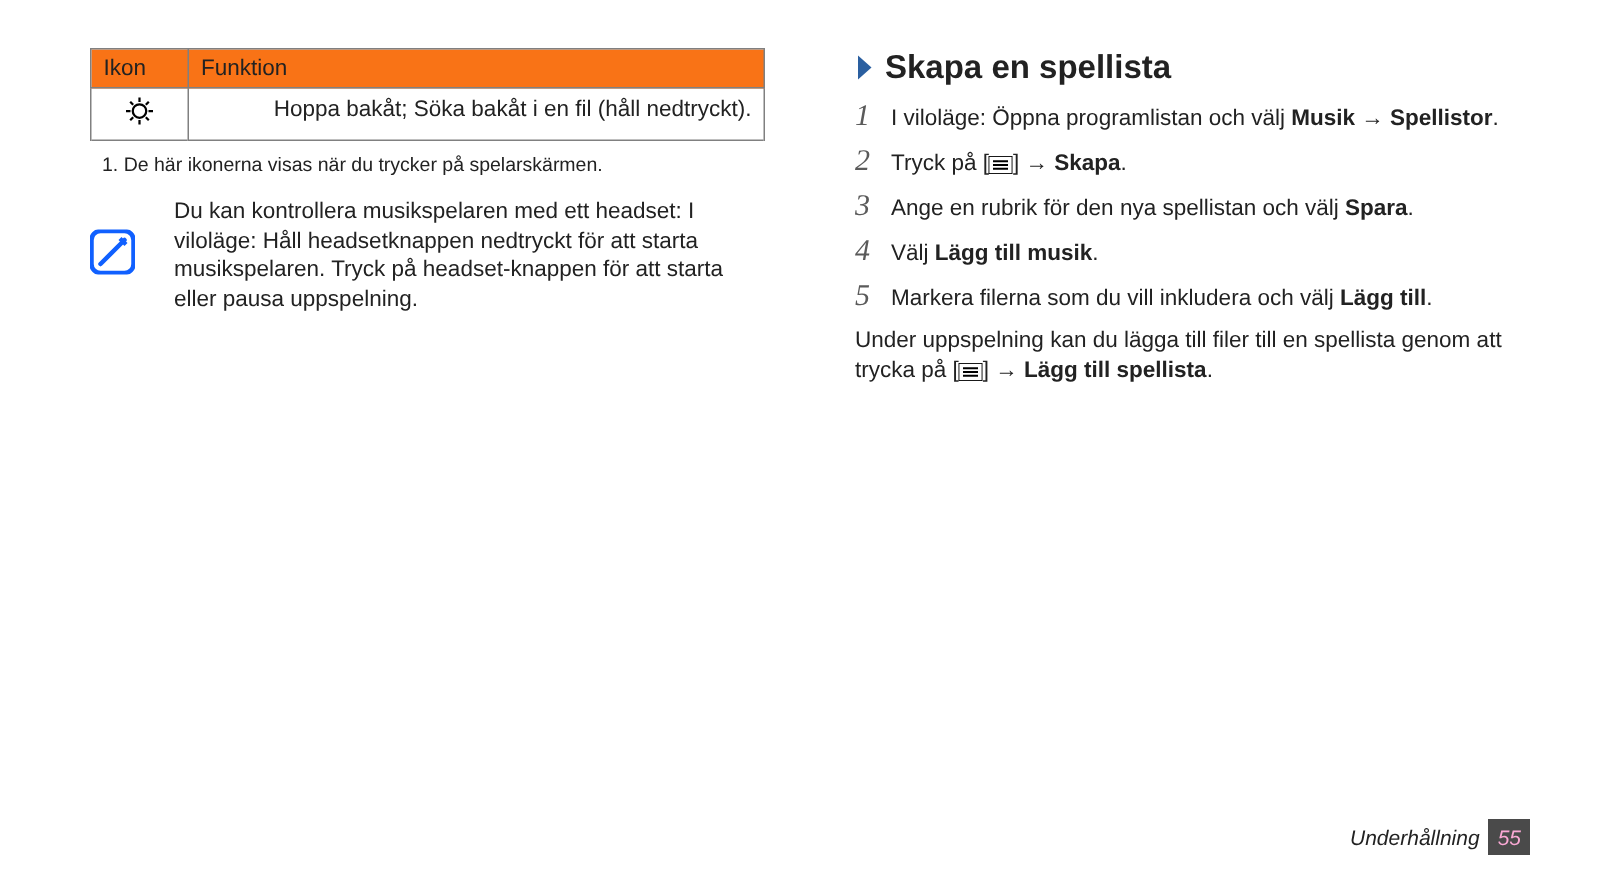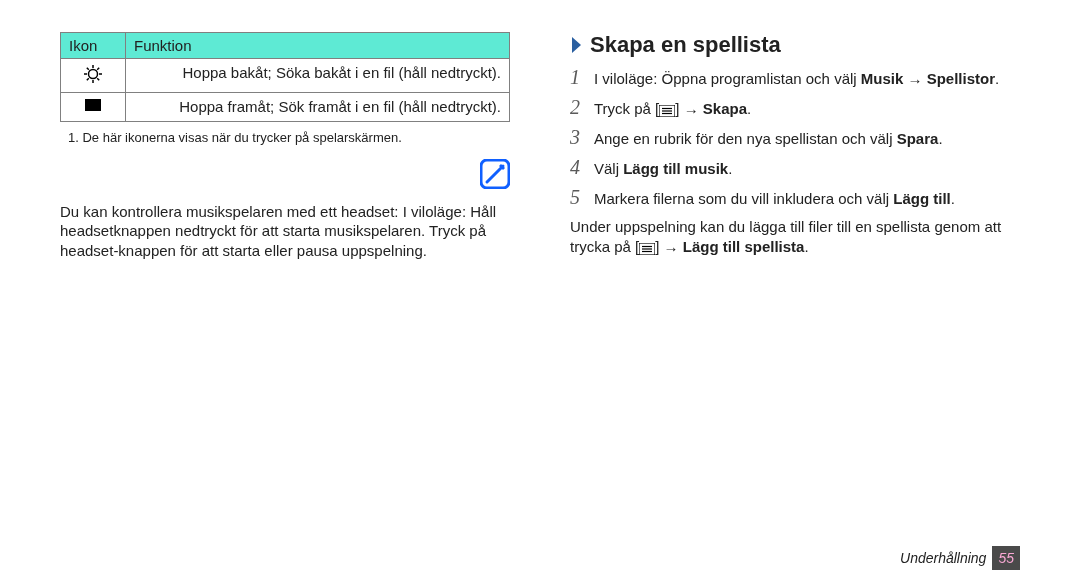--- a/index.html
+++ b/index.html
@@ -24,21 +24,21 @@
     min-width: 0;
   }
   
   table.icon-table {
     width: 100%;
     border-collapse: collapse;
     border: 1px solid #808080;
     font-size: 15px;
   }
   table.icon-table th {
-    background: #5eead4;
+    background: #f97316;
     font-weight: normal;
     text-align: left;
     padding: 4px 8px;
     border: 1px solid #808080;
   }
   table.icon-table td {
     padding: 4px 8px;
     vertical-align: top;
     text-align: right;
   }
@@ -58,23 +58,22 @@
   }
   table.icon-table tr.last-row td {
     border-bottom: 1px solid #808080;
   }
   .footnote {
     font-size: 13px;
     margin: 8px 0 14px 8px;
   }
   .note-box {
     display: flex;
-    gap: 10px;
-    align-items: flex-end;
-    flex-direction: column;
+    gap: 26px;
+    align-items: center;
   }
   .note-icon {
     flex: none;
   }
   .note-text {
     line-height: 1.3;
   }
   
   h2.section-head {
     margin: 0 0 6px 0;
@@ -152,28 +151,20 @@
         <td class="icon-cell">
           <svg width="22" height="22">
             <g fill="none" stroke="#000" stroke-width="1.5">
               <circle cx="11" cy="11" r="4.5"></circle>
               <path d="M11 2 v3 M11 17 v3 M2 11 h3 M17 11 h3 M4.8 4.8 l2 2 M15.2 15.2 l2 2 M4.8 17.2 l2 -2 M15.2 6.8 l2 -2"></path>
             </g>
           </svg>
         </td>
         <td class="func-cell">Hoppa bakåt; Söka bakåt i en fil (håll nedtryckt).</td>
       </tr>
-      <tr class="body-row last-row">
-        <td class="icon-cell">
-          <svg width="20" height="16">
-                <rect x="2" y="2" width="16" height="12" fill="#000"></rect>
-              </svg>
-        </td>
-        <td class="func-cell">Hoppa framåt; Sök framåt i en fil (håll nedtryckt).</td>
-      </tr>
     </tbody>
       </table>
 
     <div class="footnote">1. De här ikonerna visas när du trycker på spelarskärmen.</div>
 
     <div class="note-box">
       <div class="note-icon">
         <svg width="30" height="30">
           <rect x="1" y="1" width="28" height="28" rx="6" fill="none" stroke="#1060ff" stroke-width="3"></rect>
           <path d="M7 23 L23 7" stroke="#1060ff" stroke-width="3" stroke-linecap="round"></path>

